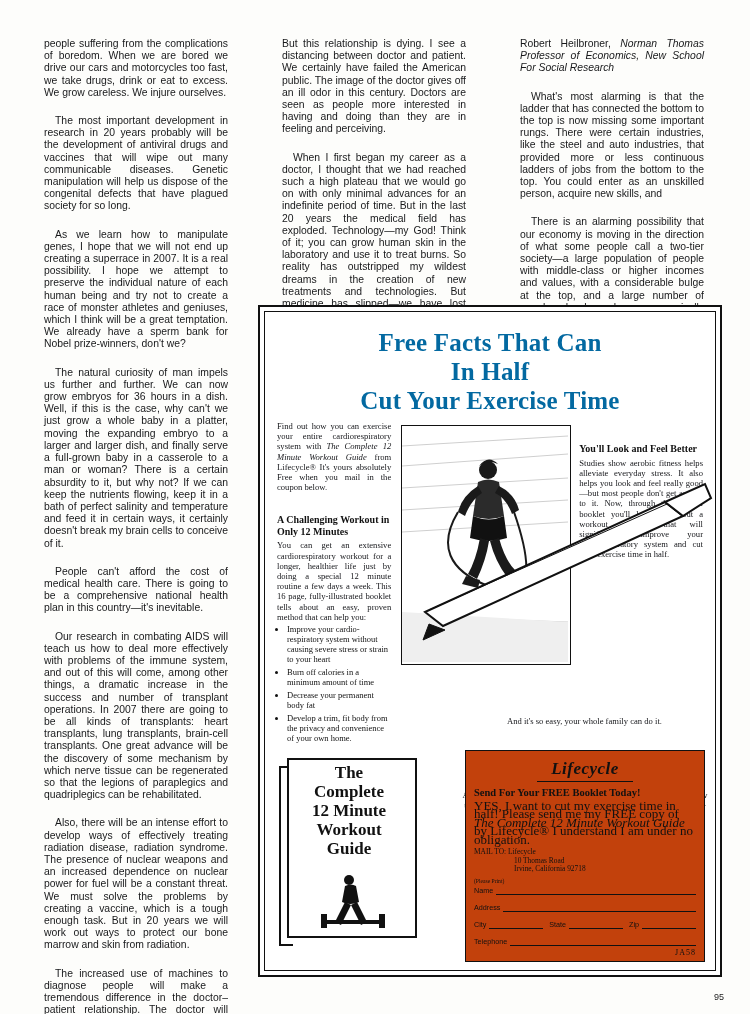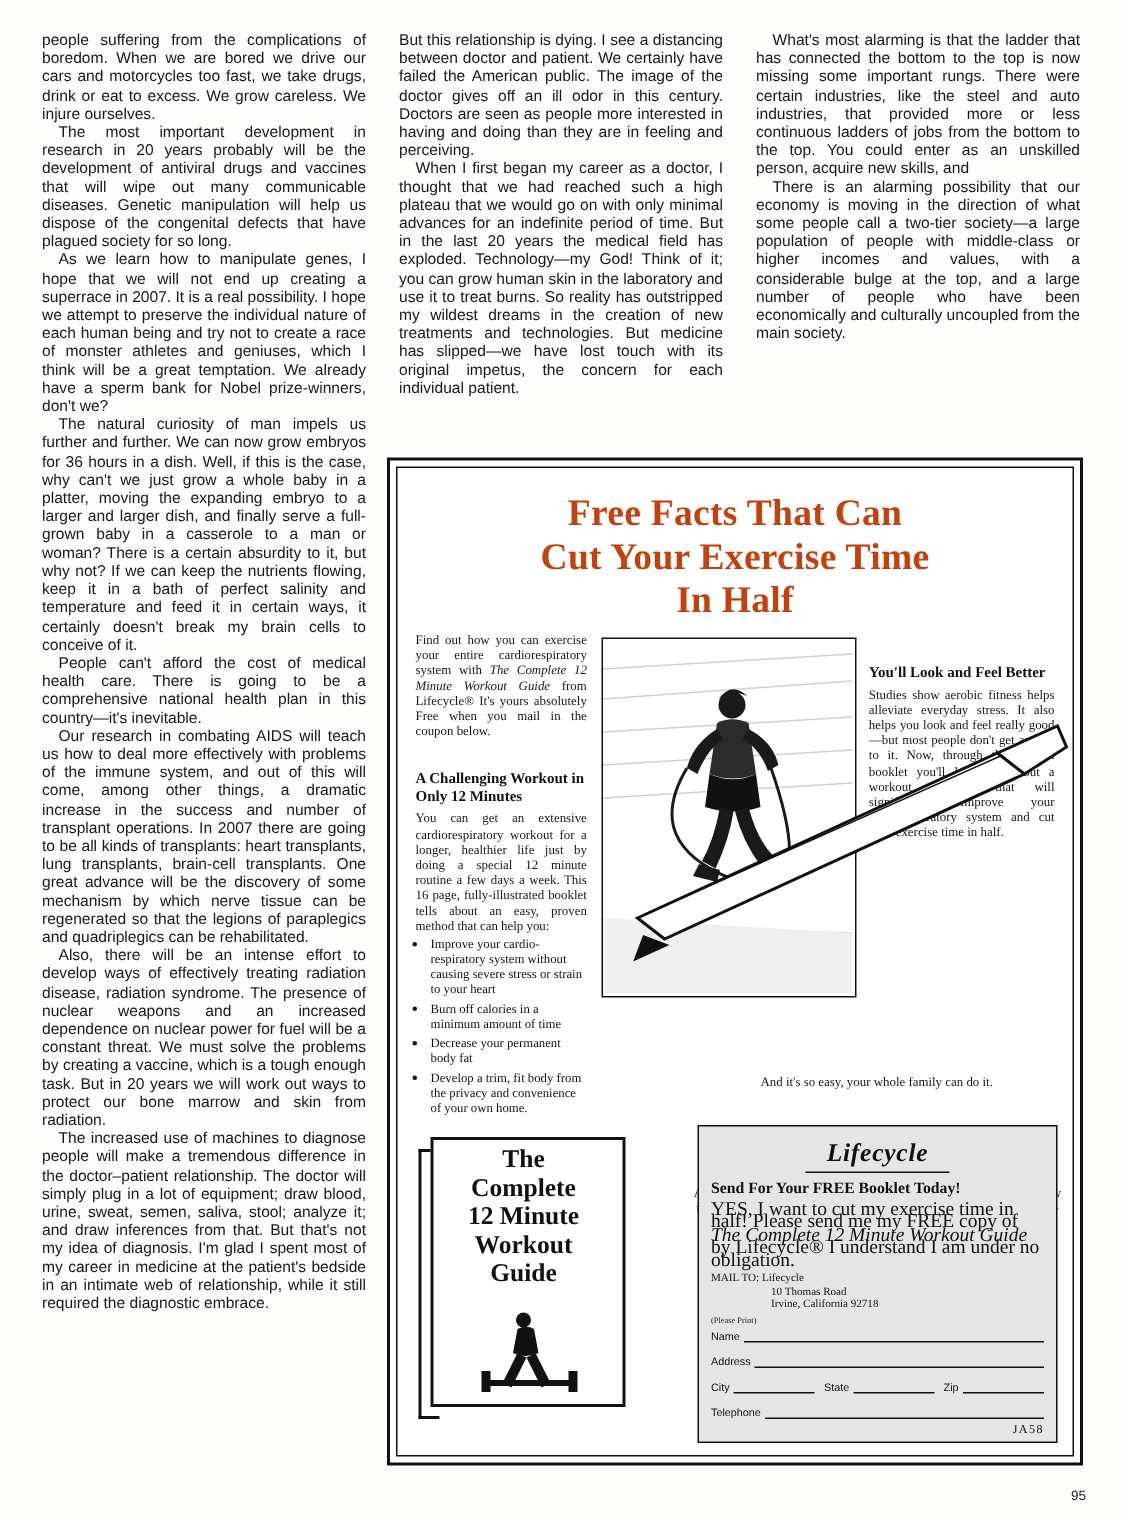--- a/index.html
+++ b/index.html
@@ -31,21 +31,21 @@
     gap: 22px;
   }
   .col {
     width: 216px;
     font-size: 10.4px;
     line-height: 12.2px;
     text-align: justify;
     color: #17181a;
   }
   .col p {
-    margin: 0;
+    margin: 16px;
     text-indent: 11px;
   }
   .col p.noindent { text-indent: 0; }
   .byline { font-style: normal; }
   .byline i { font-style: italic; }
 
   
   .ad {
     position: absolute;
     left: 258px;
@@ -64,21 +64,21 @@
     padding: 10px 12px;
   }
   .ad-head {
     text-align: center;
     font-family: "Liberation Serif", serif;
     font-weight: bold;
     font-size: 25px;
     line-height: 29px;
     letter-spacing: 0.2px;
     margin: 6px 0 4px 0;
-    color: #c2410c;
+    color: #0369a1;
   }
 
   .ad-body {
     position: relative;
     margin-top: 6px;
     display: flex;
     gap: 10px;
   }
   .ad-colL { width: 120px; }
   .ad-colM { width: 168px; position: relative; }
@@ -184,21 +184,21 @@
   
   .coupon {
     position: absolute;
     left: 200px;
     bottom: 8px;
     width: 240px;
     height: 212px;
     border: 1px solid #111;
     box-sizing: border-box;
     padding: 6px 8px;
-    background: #e5e5e5;
+    background: #c2410c;
   }
   .logo {
     text-align: center;
     font-family: "Liberation Serif", serif;
     font-style: italic;
     font-weight: bold;
     font-size: 17px;
     letter-spacing: 0.5px;
     border-bottom: 1px solid #111;
     padding-bottom: 2px;
@@ -279,32 +279,33 @@
       <p>Also, there will be an intense effort to develop ways of effectively treating radiation disease, radiation syndrome. The presence of nuclear weapons and an increased dependence on nuclear power for fuel will be a constant threat. We must solve the problems by creating a vaccine, which is a tough enough task. But in 20 years we will work out ways to protect our bone marrow and skin from radiation.</p>
       <p>The increased use of machines to diagnose people will make a tremendous difference in the doctor–patient relationship. The doctor will simply plug in a lot of equipment; draw blood, urine, sweat, semen, saliva, stool; analyze it; and draw inferences from that. But that's not my idea of diagnosis. I'm glad I spent most of my career in medicine at the patient's bedside in an intimate web of relationship, while it still required the diagnostic embrace.</p>
     </div>
 
     <div class="col">
       <p class="noindent">But this relationship is dying. I see a distancing between doctor and patient. We certainly have failed the American public. The image of the doctor gives off an ill odor in this century. Doctors are seen as people more interested in having and doing than they are in feeling and perceiving.</p>
       <p>When I first began my career as a doctor, I thought that we had reached such a high plateau that we would go on with only minimal advances for an indefinite period of time. But in the last 20 years the medical field has exploded. Technology—my God! Think of it; you can grow human skin in the laboratory and use it to treat burns. So reality has outstripped my wildest dreams in the creation of new treatments and technologies. But medicine has slipped—we have lost touch with its original impetus, the concern for each individual patient.</p>
     </div>
 
     <div class="col">
+      <p class="noindent byline"><span>Robert Heilbroner,</span> <i>Norman Thomas Professor of Economics, New School For Social Research</i></p>
       <p>What's most alarming is that the ladder that has connected the bottom to the top is now missing some important rungs. There were certain industries, like the steel and auto industries, that provided more or less continuous ladders of jobs from the bottom to the top. You could enter as an unskilled person, acquire new skills, and</p>
       <p>There is an alarming possibility that our economy is moving in the direction of what some people call a two-tier society—a large population of people with middle-class or higher incomes and values, with a considerable bulge at the top, and a large number of people who have been economically and culturally uncoupled from the main society.</p>
     </div>
   </div>
 
   <div class="ad">
     <div class="ad-inner">
 
       <div class="ad-head">
         <div>Free Facts That Can</div>
+        <div>In Half</div>
         <div>Cut Your Exercise Time</div>
-        <div>In Half</div>
       </div>
 
       <div class="ad-body">
 
         <div class="ad-colL">
           <div class="adtxt">Find out how you can exercise your entire cardiorespiratory system with <i>The Complete 12 Minute Workout Guide</i> from Lifecycle® It's yours absolutely Free when you mail in the coupon below.</div>
           <div class="sub">A Challenging Workout in Only 12 Minutes</div>
           <div class="adtxt">You can get an extensive cardiorespiratory workout for a longer, healthier life just by doing a special 12 minute routine a few days a week. This 16 page, fully-illustrated booklet tells about an easy, proven method that can help you:</div>
           <ul class="bullets">
             <li>Improve your cardio-respiratory system without causing severe stress or strain to your heart</li>

